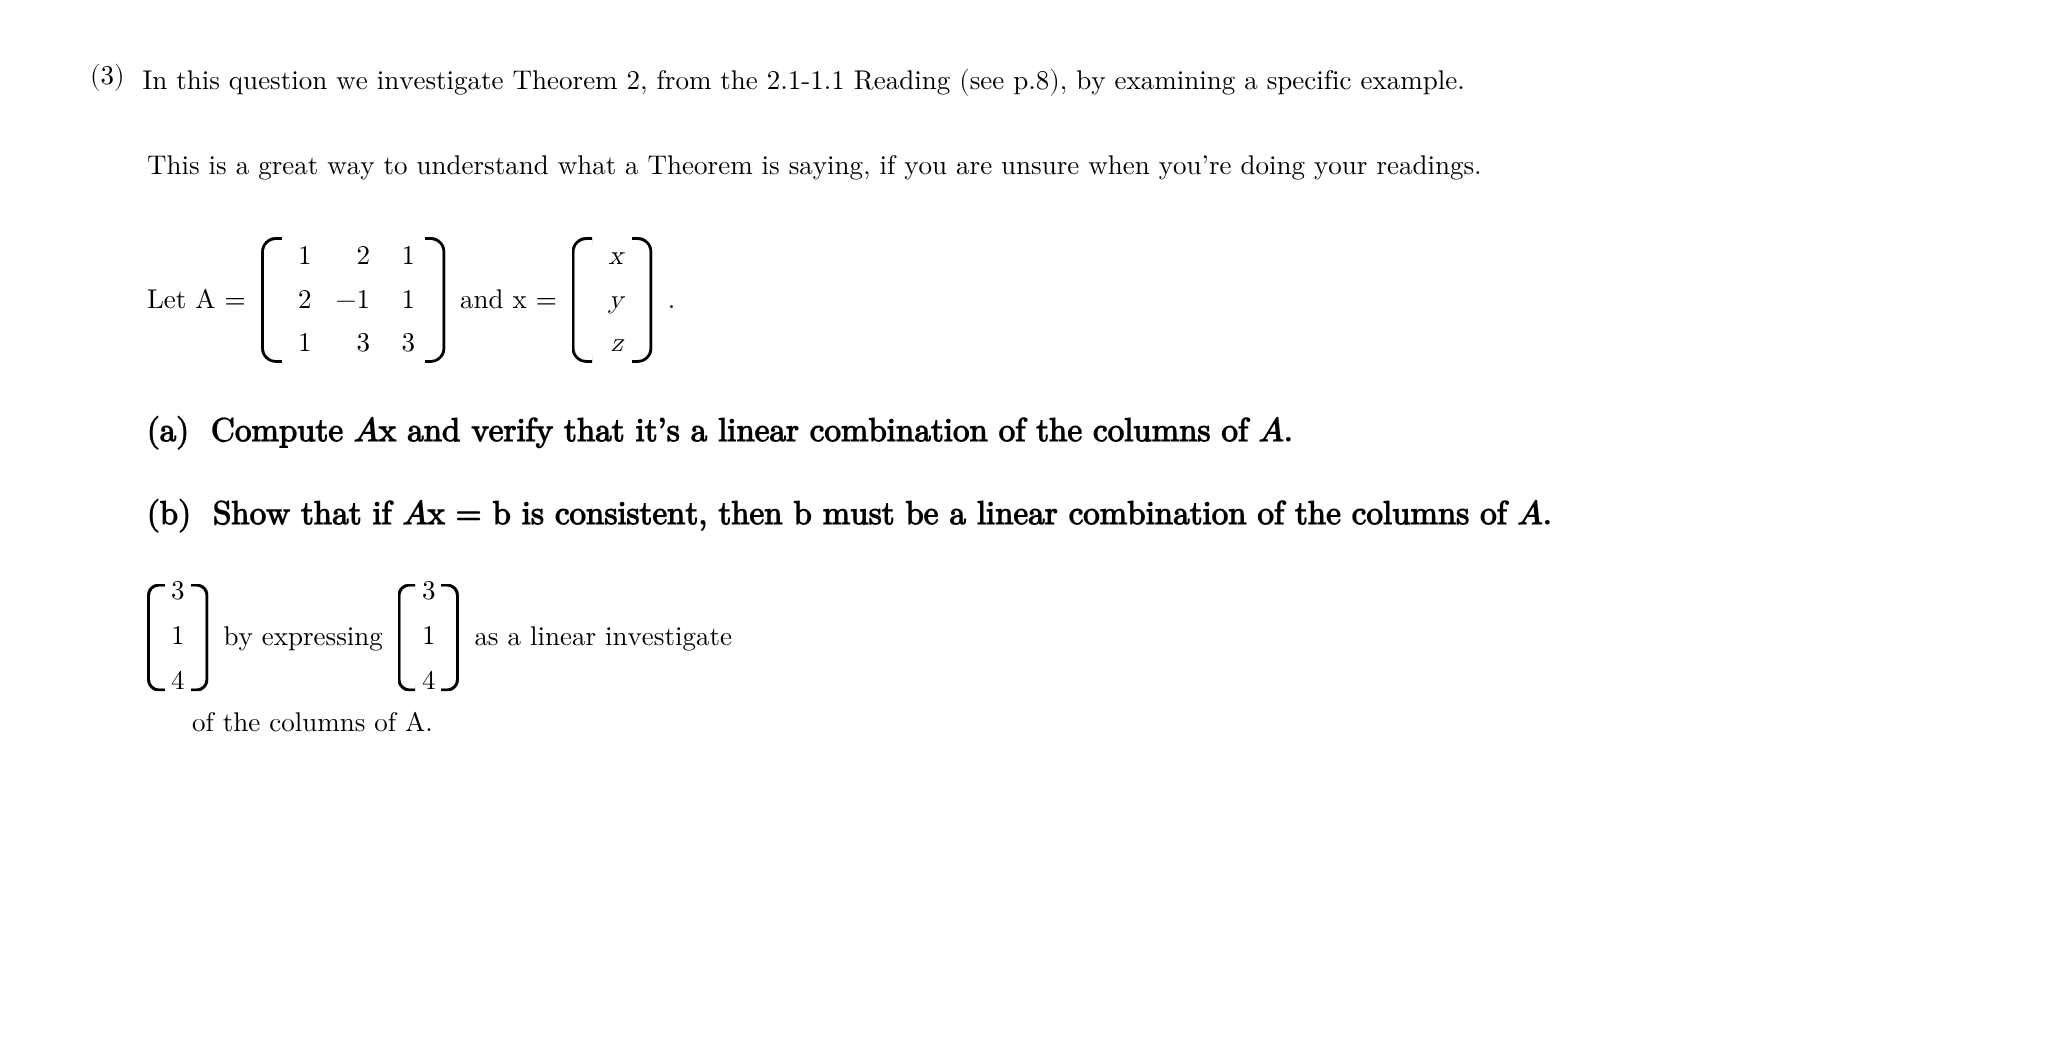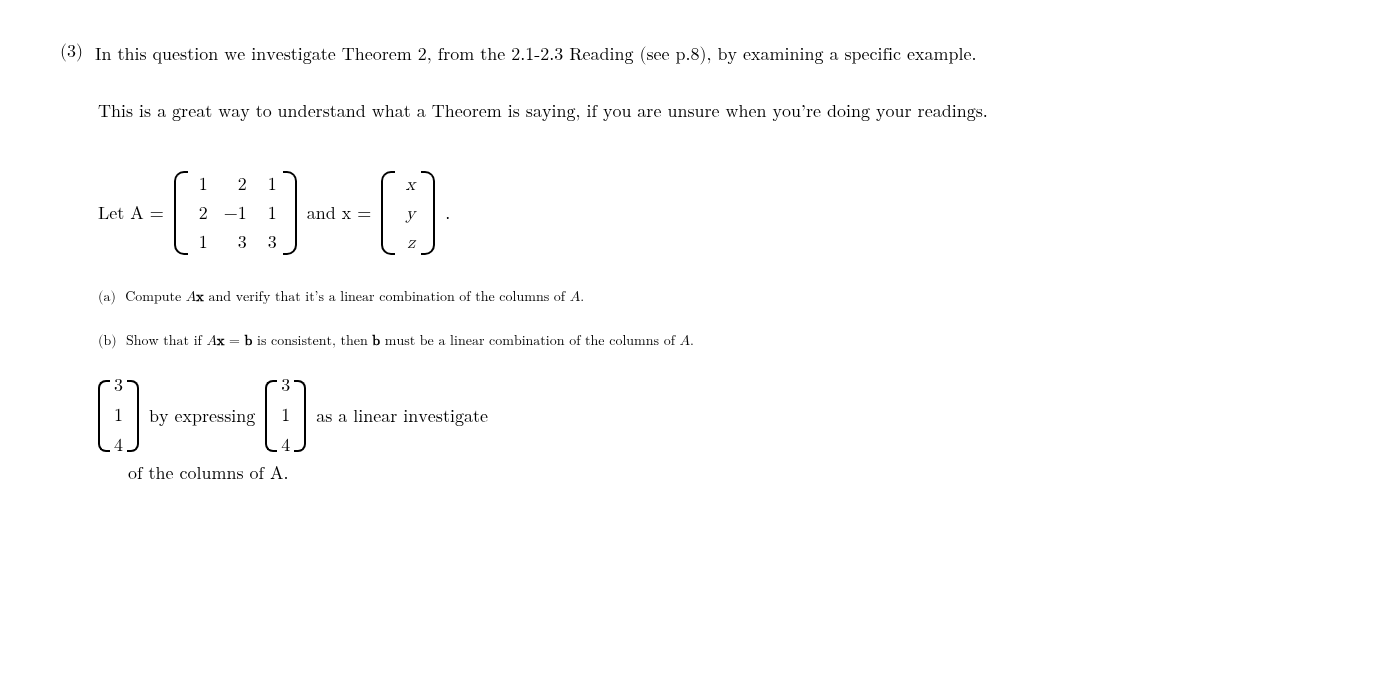--- a/index.html
+++ b/index.html
@@ -33,21 +33,21 @@
       font-size: 18px;
     }
 
     .problem-text {
       font-size: 18px;
       line-height: 1.6;
     }
 
     .intro-text {
       margin-left: 38px;
-      margin-bottom: 41px;
+      margin-bottom: 28px;
       font-size: 18px;
       line-height: 1.6;
     }
 
     .matrix-line {
       display: flex;
       align-items: center;
       margin-left: 38px;
       margin-bottom: 24px;
       font-size: 18px;
@@ -74,22 +74,23 @@
     .matrix-cell {
       min-width: 14px;
     }
 
     .part {
       margin-left: 38px;
       margin-bottom: 20px;
     }
 
     .part-label {
-      font-size: 14px;
+      font-size: 22px;
       line-height: 1.6;
+      font-weight: bold;
     }
 
     .part-c-line {
       display: flex;
       align-items: center;
       gap: 10px;
       font-size: 18px;
       flex-wrap: nowrap;
     }
 
@@ -165,21 +166,21 @@
       font-style: italic;
     }
   </style>
 </head>
 <body>
 
 <div class="problem-container">
 
   <div class="problem-header">
     <span class="problem-number">(3)</span>
-    <span class="problem-text">In this question we investigate Theorem 2, from the 2.1-2.3 Reading (see p.8), by examining a specific example.</span>
+    <span class="problem-text">In this question we investigate Theorem 2, from the 2.1-1.1 Reading (see p.8), by examining a specific example.</span>
   </div>
 
   <div class="intro-text">This is a great way to understand what a Theorem is saying, if you are unsure when you’re doing your readings.</div>
 
   <div class="matrix-line">
     <span>Let A =</span>
 
     <div class="matrix-group">
       <span class="big-paren-left-lg"></span>
       <div class="matrix-content matrix-3x3">

